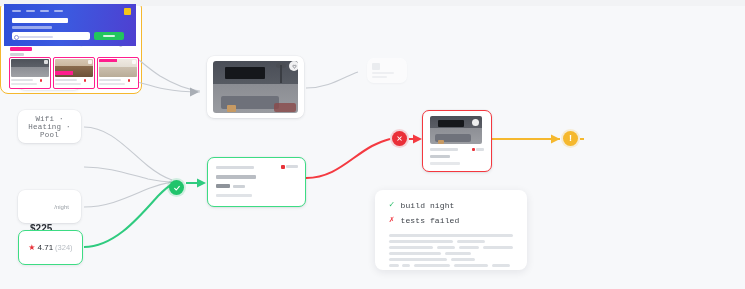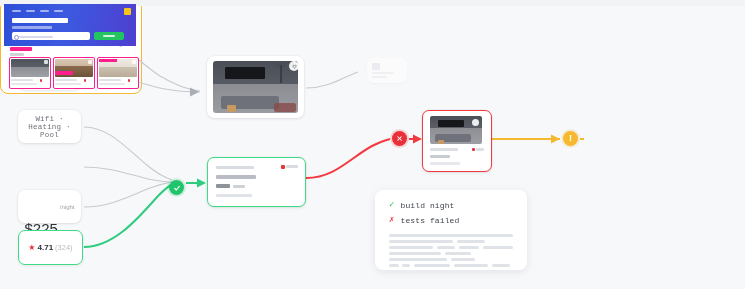--- a/index.html
+++ b/index.html
@@ -53,24 +53,24 @@
     content:"";position:absolute;right:4px;bottom:1px;width:16px;height:10px;
     background:#8e6c52;border-radius:2px;opacity:.85;
   }
 
   
   #card-wifi{left:18px;top:110px;width:63px;height:33px;font-family:Liberation Mono, monospace;}
   #card-lux{left:18px;top:150px;width:63px;height:33px;}
   #card-price{left:18px;top:190px;width:63px;height:33px;}
   #card-rating{left:18px;top:230px;width:63px;height:33px;border:1.6px solid #3ddc84;box-shadow:0 1px 3px rgba(20,25,40,.08);}
   .chip-inner{position:absolute;inset:0;display:flex;align-items:center;justify-content:center;gap:2px;}
-  .price-main{font-size:15px;font-weight:400;color:#2b2f36;margin-top:44px;}
+  .price-main{font-size:10px;font-weight:700;color:#2b2f36;margin-top:44px;}
   .price-sub{font-size:6px;color:#9aa0a6;}
   .star{color:#e8333a;font-size:8px;line-height:1;}
-  .rate-main{font-size:8px;font-weight:700;color:#2b2f36;}
+  .rate-main{font-size:8px;font-weight:400;color:#2b2f36;}
   .rate-sub{font-size:7.5px;color:#b8bdc3;}
 
   
   #card-render{left:207px;top:56px;width:97px;height:62px;}
   .render-photo{
     position:absolute;left:6px;top:5px;width:85px;height:52px;border-radius:3px;
     background:linear-gradient(180deg,#4a4e57 0%,#565a62 44%,#8b8d93 45%,#9a9ca1 100%);
     overflow:hidden;
   }
   .rp-tv{position:absolute;left:12px;top:6px;width:40px;height:12px;background:#15171b;border-radius:1px;}

